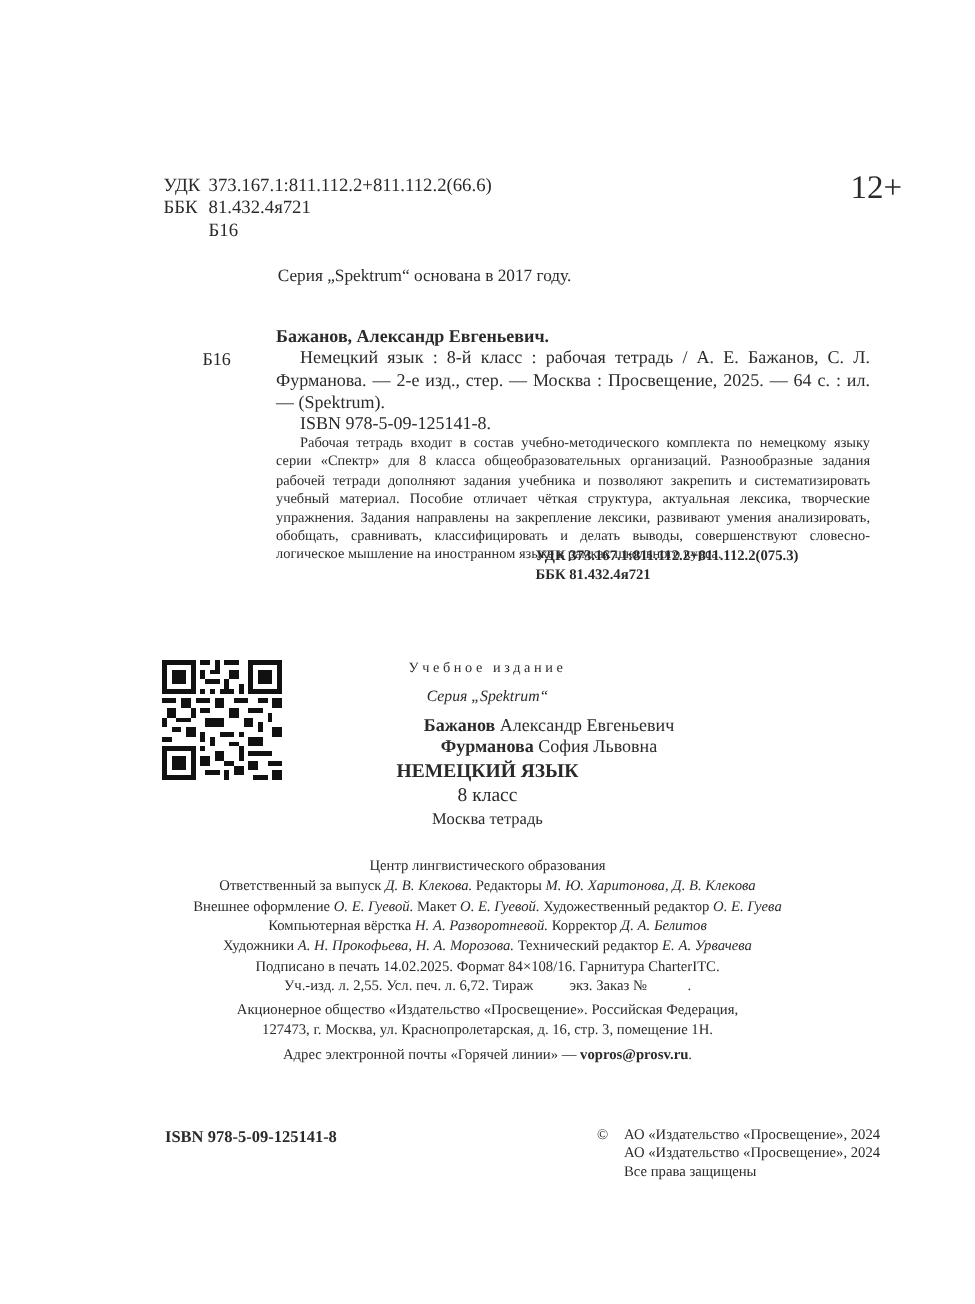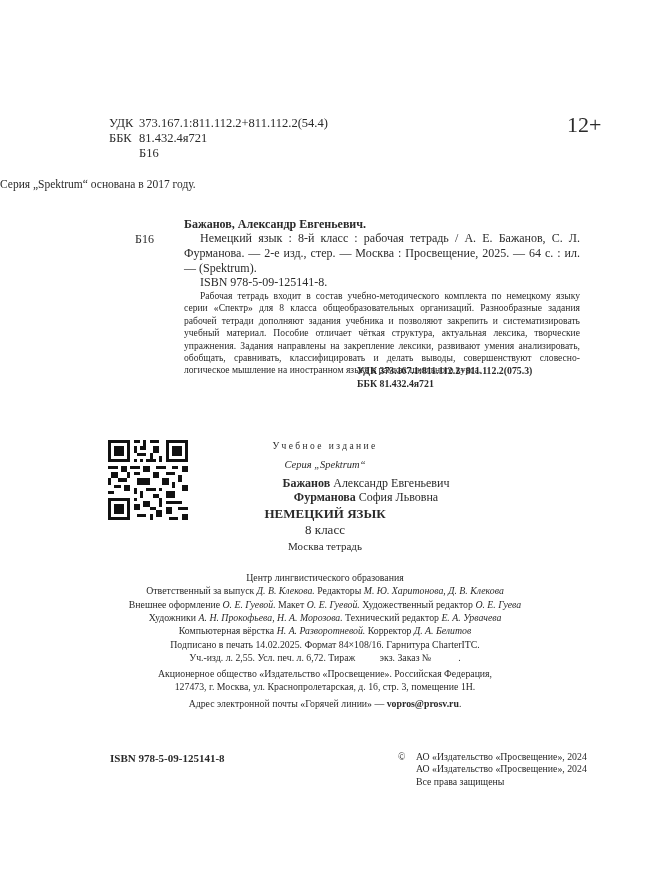--- a/index.html
+++ b/index.html
@@ -10,21 +10,21 @@
   }
   .abs { position: absolute; }
   .serif { font-family: "Liberation Serif", "DejaVu Serif", serif; }
 
   
   .cls { left: 109px; top: 116px; font-size: 12.5px; line-height: 15px; }
   .cls .row { display: flex; }
   .cls .k { width: 30px; }
   .age { left: 567px; top: 112px; font-size: 22px; line-height: 26px; }
 
-  .series-note { left: 0; width: 534px; top: 178px; text-align: left; font-size: 11.5px; }
+  .series-note { left: 0; width: 534px; top: 178px; text-align: center; font-size: 11.5px; padding-left: 16px; }
 
   
   .bib-author { left: 184px; top: 217px; font-size: 12px; font-weight: bold; }
   .bib-code { left: 135px; top: 232px; font-size: 12px; }
   .bib-text { left: 184px; top: 231px; width: 396px; font-size: 12px; line-height: 15px; text-align: justify; }
   .bib-text .indent { text-indent: 16px; display: block; }
   .bib-isbn { left: 200px; top: 275px; font-size: 12px; }
   .abstract { left: 184px; top: 290px; width: 396px; font-size: 9.6px; line-height: 12.4px; text-align: justify; }
   .abstract p { margin: 0; text-indent: 16px; }
   .abs-codes { left: 357px; top: 365px; font-size: 9.8px; font-weight: bold; line-height: 12.5px; }
@@ -54,21 +54,21 @@
   .copy { left: 398px; top: 751px; font-size: 9.8px; line-height: 12.4px; }
   .copy .c { display: inline-block; width: 18px; }
   .copy .pad { padding-left: 18px; }
 </style>
 </head>
 <body>
 
 <div class="abs cls serif">
   <div class="row">
       <span class="k">УДК</span>
-      <span>373.167.1:811.112.2+811.112.2(54.4)</span>
+      <span>373.167.1:811.112.2+811.112.2(66.6)</span>
     </div>
   <div class="row">
       <span class="k">ББК</span>
       <span>81.432.4я721</span>
     </div>
   <div class="row">
       <span class="k"></span>
       <span>Б16</span>
     </div>
 </div>
@@ -162,22 +162,22 @@
   <div><b>Фурманова</b> <span>София Львовна</span></div>
 </div>
 <div class="abs center title-main serif">НЕМЕЦКИЙ ЯЗЫК</div>
 <div class="abs center grade serif">8 класс</div>
 <div class="abs center wb serif">Москва тетрадь</div>
 
 <div class="abs center credits serif">
   <div>Центр лингвистического образования</div>
   <div><span>Ответственный за выпуск </span><i>Д. В. Клекова.</i><span> Редакторы </span><i>М. Ю. Харитонова, Д. В. Клекова</i></div>
   <div><span>Внешнее оформление </span><i>О. Е. Гуевой.</i><span> Макет </span><i>О. Е. Гуевой.</i><span> Художественный редактор </span><i>О. Е. Гуева</i></div>
+  <div><span>Компьютерная вёрстка </span><i>Н. А. Разворотневой.</i><span> Корректор </span><i>Д. А. Белитов</i></div>
   <div><span>Художники </span><i>А. Н. Прокофьева, Н. А. Морозова.</i><span> Технический редактор </span><i>Е. А. Урвачева</i></div>
-  <div><span>Компьютерная вёрстка </span><i>Н. А. Разворотневой.</i><span> Корректор </span><i>Д. А. Белитов</i></div>
 </div>
 
 <div class="abs center print serif">
   <div>Подписано в печать 14.02.2025. Формат 84×108/16. Гарнитура CharterITC.</div>
   <div style="white-space:pre">Уч.-изд. л. 2,55. Усл. печ. л. 6,72. Тираж          экз. Заказ №           .</div>
 </div>
 
 <div class="abs center pub serif">
   <div>Акционерное общество «Издательство «Просвещение». Российская Федерация,</div>
   <div>127473, г. Москва, ул. Краснопролетарская, д. 16, стр. 3, помещение 1Н.</div>

